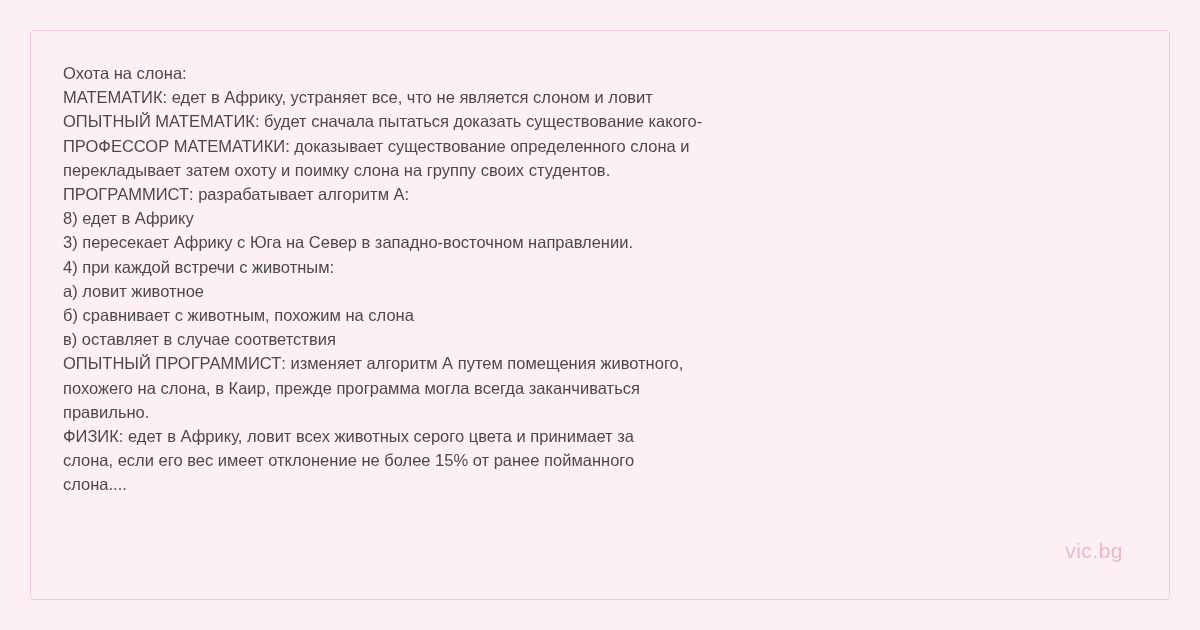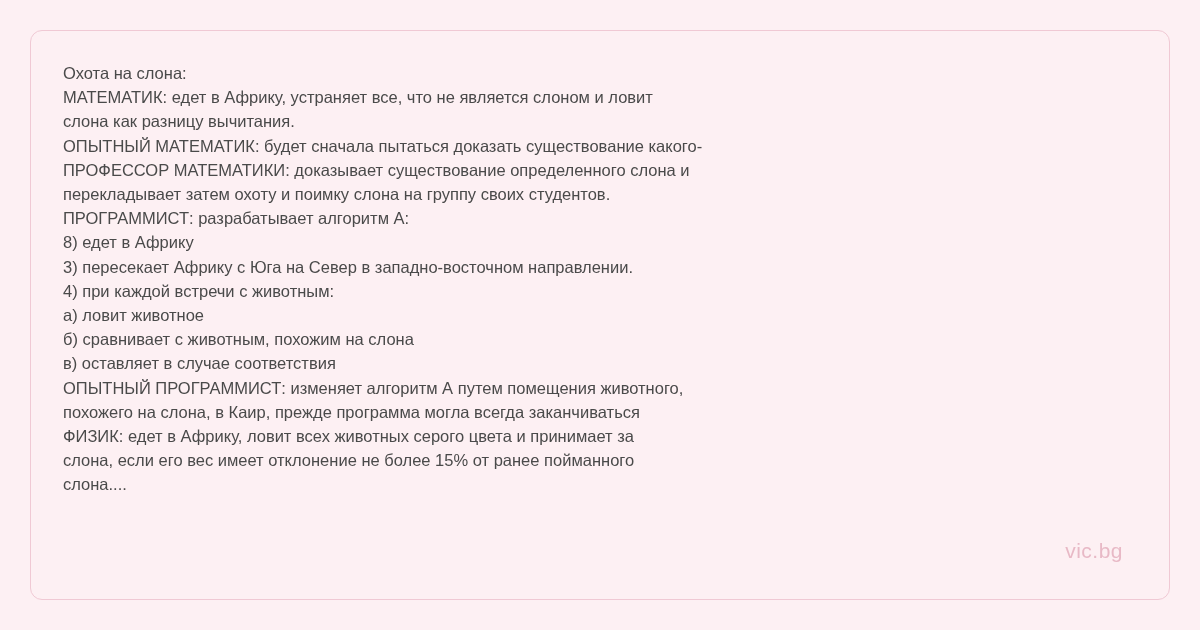--- a/index.html
+++ b/index.html
@@ -14,21 +14,21 @@
     overflow: hidden;
   }
   .card {
     position: absolute;
     left: 30px;
     top: 30px;
     width: 1140px;
     height: 570px;
     box-sizing: border-box;
     border: 1px solid #f0c9d4;
-    border-radius: 12px;
+    border-radius: 4px;
     background: transparent;
   }
   .content {
     position: absolute;
     left: 32px;
     top: 30px;
     right: 32px;
   }
   .line {
     font-size: 16.5px;
@@ -46,31 +46,31 @@
     font-family: "Liberation Sans", sans-serif;
   }
 </style>
 </head>
 <body>
 
 <div class="card">
   <div class="content">
     <div class="line">Охота на слона:</div>
     <div class="line">МАТЕМАТИК: едет в Африку, устраняет все, что не является слоном и ловит</div>
-    <div class="line">слона как разницу вычитания.</div>
     <div class="line">ОПЫТНЫЙ МАТЕМАТИК: будет сначала пытаться доказать существование какого-</div>
     <div class="line">ПРОФЕССОР МАТЕМАТИКИ: доказывает существование определенного слона и</div>
     <div class="line">перекладывает затем охоту и поимку слона на группу своих студентов.</div>
     <div class="line">ПРОГРАММИСТ: разрабатывает алгоритм А:</div>
     <div class="line">8) едет в Африку</div>
     <div class="line">3) пересекает Африку с Юга на Север в западно-восточном направлении.</div>
     <div class="line">4) при каждой встречи с животным:</div>
     <div class="line">а) ловит животное</div>
     <div class="line">б) сравнивает с животным, похожим на слона</div>
     <div class="line">в) оставляет в случае соответствия</div>
     <div class="line">ОПЫТНЫЙ ПРОГРАММИСТ: изменяет алгоритм А путем помещения животного,</div>
     <div class="line">похожего на слона, в Каир, прежде программа могла всегда заканчиваться</div>
+    <div class="line">правильно.</div>
     <div class="line">ФИЗИК: едет в Африку, ловит всех животных серого цвета и принимает за</div>
     <div class="line">слона, если его вес имеет отклонение не более 15% от ранее пойманного</div>
     <div class="line">слона....</div>
   </div>
   <div class="watermark">vic.bg</div>
 </div>
 
 </body></html>

